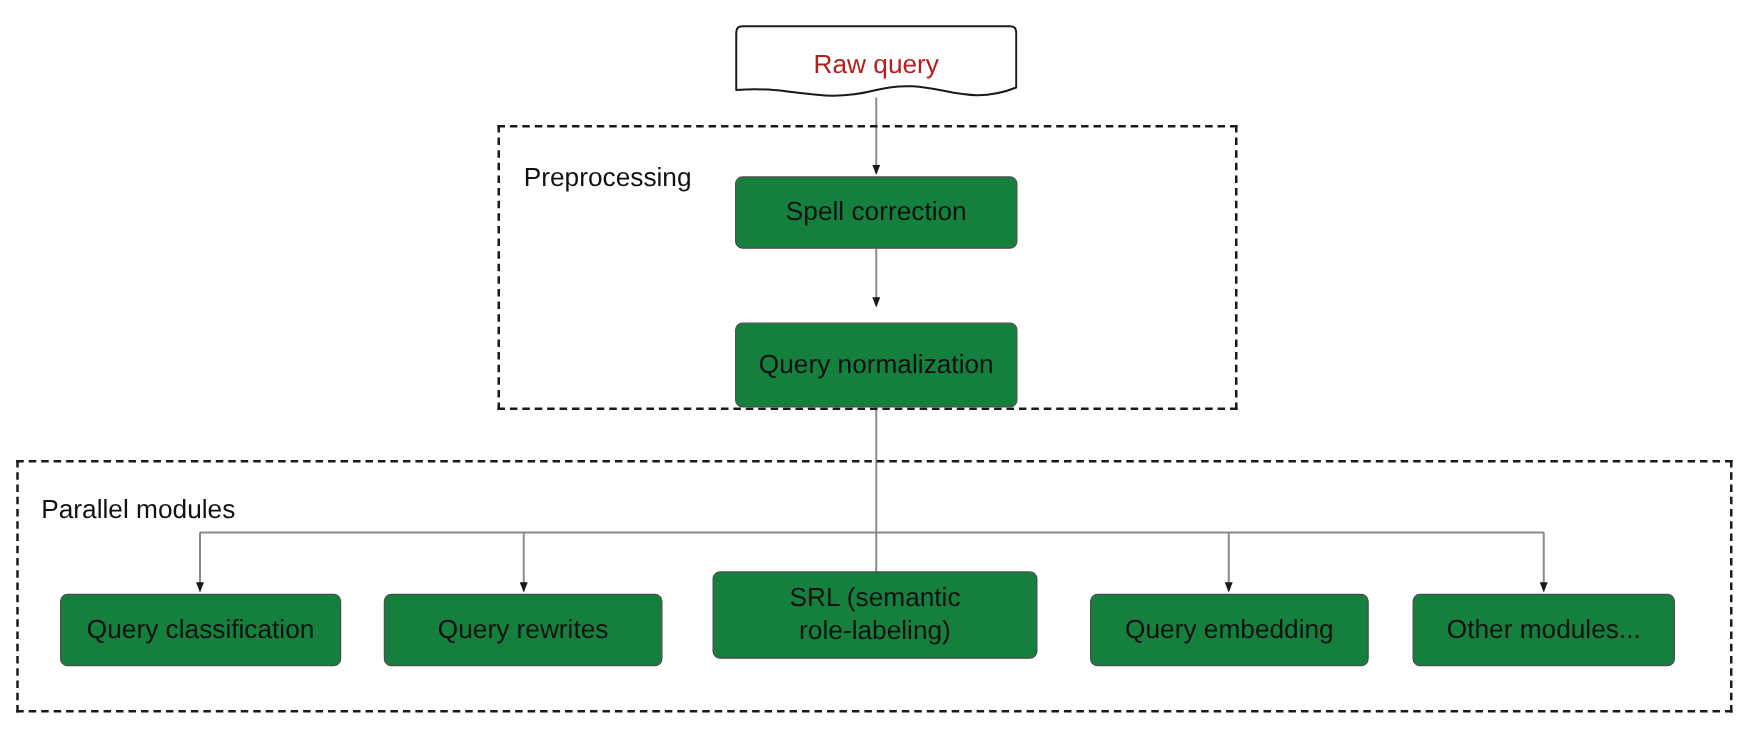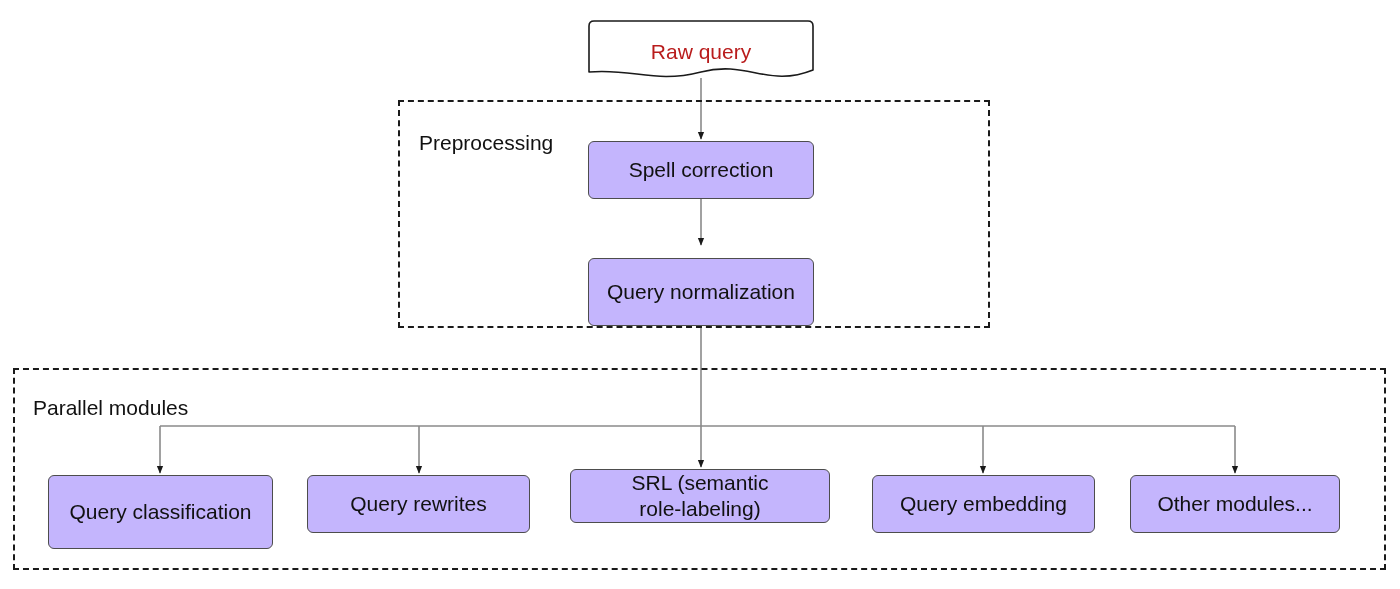--- a/index.html
+++ b/index.html
@@ -38,21 +38,21 @@
     font-size: 21px;
     line-height: 1;
     color: #111111;
     white-space: nowrap;
   }
   .node {
     position: absolute;
     box-sizing: border-box;
     border: 1.4px solid #4d4d4d;
     border-radius: 6px;
-    background: #c4b5fd;
+    background: #15803d;
     display: flex;
     align-items: center;
     justify-content: center;
     text-align: center;
     font-size: 21px;
     line-height: 1.25;
     color: #111111;
     padding: 2px 8px;
   }
   .node-text {
@@ -127,29 +127,29 @@
   </div>
 
   <div class="node" style="left:588px; top:141px; width:226px; height:58px;">
     <span class="node-text">Spell correction</span>
   </div>
 
   <div class="node" style="left:588px; top:258px; width:226px; height:68px;">
     <span class="node-text">Query normalization</span>
   </div>
 
-  <div class="node" style="left:48px; top:475px; width:225px; height:74px;">
+  <div class="node" style="left:48px; top:475px; width:225px; height:58px;">
     <span class="node-text">Query classification</span>
   </div>
 
   <div class="node" style="left:307px; top:475px; width:223px; height:58px;">
     <span class="node-text">Query rewrites</span>
   </div>
 
-  <div class="node" style="left:570px; top:469px; width:260px; height:54px;">
+  <div class="node" style="left:570px; top:457px; width:260px; height:70px;">
     <span class="node-text">SRL (semantic
 role-labeling)</span>
   </div>
 
   <div class="node" style="left:1130px; top:475px; width:210px; height:58px;">
     <span class="node-text">Other modules...</span>
   </div>
 
   <div class="node" style="left:872px; top:475px; width:223px; height:58px;">
     <span class="node-text">Query embedding</span>

